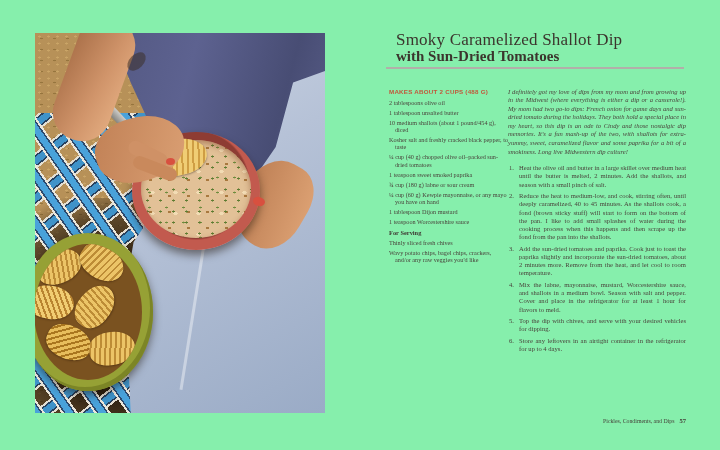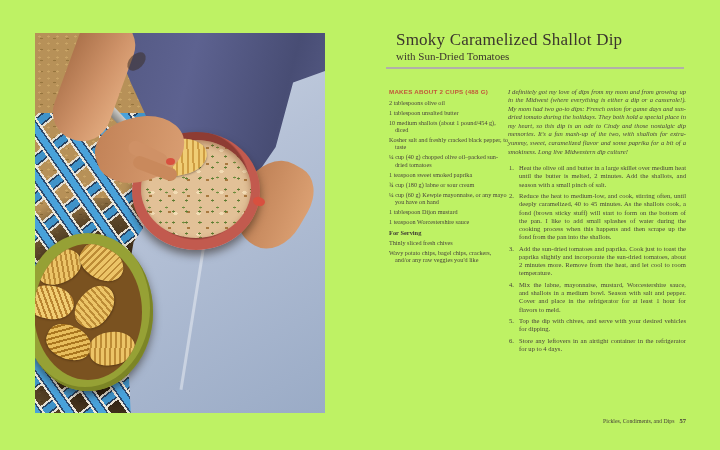--- a/index.html
+++ b/index.html
@@ -1,16 +1,16 @@
 <!DOCTYPE html>
 <html><head>
 <meta charset="utf-8">
 <style>
   html,body{margin:0;padding:0;background:#ffffff;}
-  .canvas{position:relative;width:720px;height:450px;background:#bef264;overflow:hidden;
+  .canvas{position:relative;width:720px;height:450px;background:#86efac;overflow:hidden;
           font-family:"Liberation Serif","DejaVu Serif",serif;color:#453f37;}
 
   
   .photo{position:absolute;left:35px;top:33px;width:290px;height:380px;overflow:hidden;
          background-color:#b79158;
          background-image:radial-gradient(#caa567 1.2px,transparent 1.4px),
                           radial-gradient(#96753e 1px,transparent 1.2px);
          background-size:9px 7px,13px 11px;}
   .photo *{position:absolute;}
   .ph-shadow{left:-25px;top:165px;width:250px;height:240px;
@@ -70,21 +70,21 @@
   .ph-pchip.c2{left:45px;top:2px;transform:rotate(35deg);}
   .ph-pchip.c3{left:-6px;top:42px;transform:rotate(10deg);background:repeating-linear-gradient(60deg,#f1cd72 0 3px,#b98430 3px 5px);}
   .ph-pchip.c4{left:38px;top:46px;transform:rotate(-50deg);}
   .ph-pchip.c5{left:12px;top:82px;transform:rotate(25deg);background:repeating-linear-gradient(140deg,#e7bd5c 0 3px,#a9761f 3px 5px);}
   .ph-pchip.c6{left:55px;top:88px;transform:rotate(-8deg);}
 
   
   .recipe{position:absolute;left:386px;top:30px;width:300px;}
   .r-title{margin:0 0 0 10px;font-size:17px;line-height:20px;font-weight:normal;
            color:#3b352d;letter-spacing:.2px;}
-  .r-sub{margin:0 0 0 10px;font-size:11px;line-height:12px;font-weight:normal;color:#3b352d;}
+  .r-sub{margin:0 0 0 10px;font-size:15px;line-height:12px;font-weight:bold;color:#3b352d;}
   .r-rule{margin-top:5px;width:298px;height:1.5px;background:#b2afa9;}
   .r-cols{display:flex;margin-top:19px;}
   .col-ing{width:122px;padding-left:3px;box-sizing:border-box;}
   .col-method{width:178px;}
   .r-yield{font-family:"Liberation Sans","DejaVu Sans",sans-serif;font-weight:bold;
            font-size:6.2px;letter-spacing:.25px;color:#c2573a;margin-bottom:4.5px;}
   .ing{list-style:none;margin:0;padding:0;font-size:6.2px;line-height:7.2px;color:#4a443c;}
   .ing li{padding-left:6px;text-indent:-6px;margin-bottom:2.8px;}
   .serv-h{font-weight:bold;font-size:6.4px;margin:4px 0 2.8px 0;color:#3f3a33;}
   .r-intro{margin:0 0 8px 0;font-style:italic;font-size:6.6px;line-height:8.6px;

